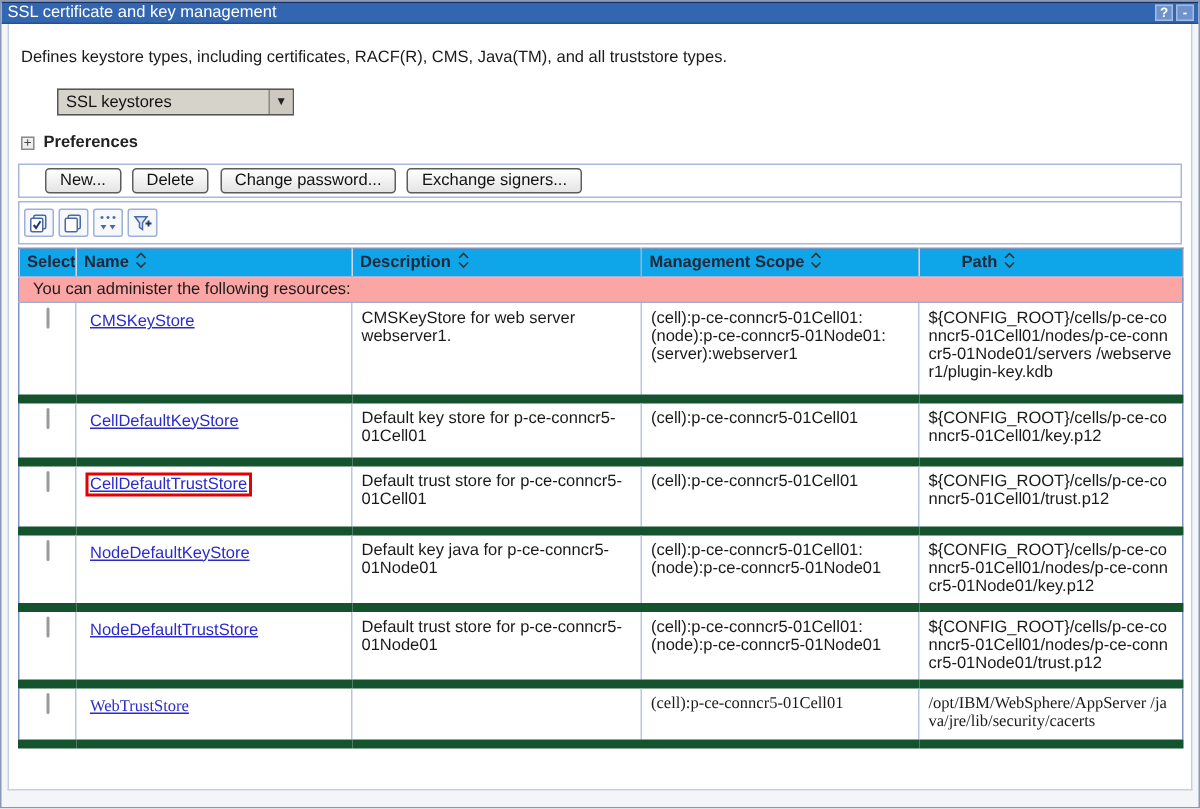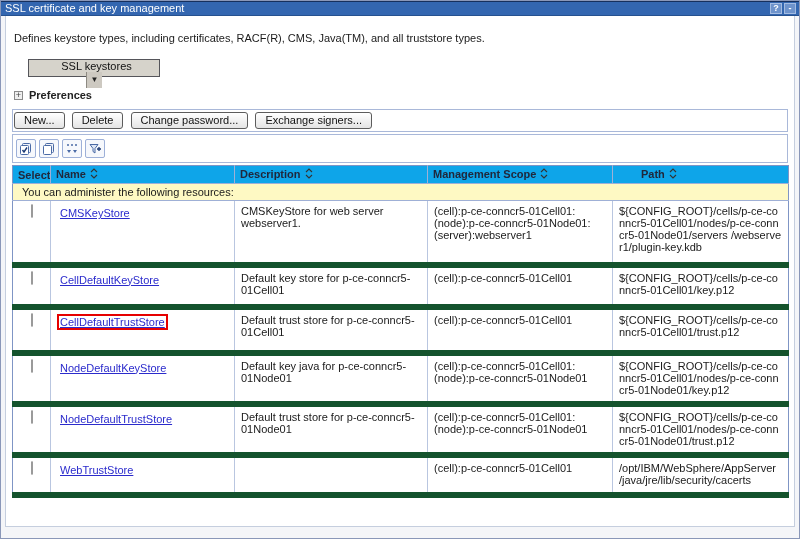--- a/index.html
+++ b/index.html
@@ -46,43 +46,43 @@
   .breadcrumb { margin:6px 2px 0 2px; font-size:12px; font-weight:bold; }
   .breadcrumb a { color:#2b2bcc; text-decoration:underline; cursor:pointer; }
   .crumb-sep { margin:0 3px; color:#111; }
   .crumb-current { color:#111; }
 
   .desc { margin:10px 2px 0 2px; font-size:11px; color:#1a1a1a; }
 
   .usages { margin:15px 2px 0 2px; }
   .usages-label { margin-bottom:3px; }
   .select {
-    margin-left:14px; width:132px; height:18px;
+    margin-left:24px; width:158px; height:18px;
     background:#d6d3cb; border:1px solid #55555a;
-    display:flex; align-items:center; cursor:default;flex-direction:column;
+    display:flex; align-items:center; cursor:default;
   }
   .select-value { flex:1; padding-left:5px; color:#111; }
   .select-arrow {
     width:16px; height:16px; border-left:1px solid #8d8a82;
     background:#cdc9c1; color:#222; font-size:8px; line-height:16px; text-align:center;
   }
 
   .prefs { margin:12px 2px 0 2px; display:flex; align-items:center; }
   .expander {
     width:9px; height:9px; margin-right:6px;
     border:1px solid #8a8a8a; background:#efefef;
     color:#444; font-size:9px; line-height:7px; text-align:center; cursor:pointer;
   }
   .prefs-label { font-weight:bold; color:#222; }
 
   
   .btnbar {
     margin-top:8px;
     border:1px solid #a9b8d9;
-    padding:2px 1px; background:#ffffff;
+    padding:2px 17px; background:#ffffff;
   }
   .btnbar button {
     font-family:"Liberation Sans", sans-serif; font-size:11px;
     margin-right:4px; padding:1px 9px 2px 9px;
     background:linear-gradient(#ffffff,#e4e4e4);
     border:1px solid #5c5c5c; border-radius:3px;
     color:#111; cursor:pointer;
   }
   .iconbar {
     margin-top:2px;
@@ -116,41 +116,41 @@
     border-right:1px solid #9fb0d6;
     border-bottom:1px solid #9fb0d6;
     text-align:left; font-weight:600; color:#20283c;
     padding:2px 5px; height:18px; font-size:11px;
     white-space:nowrap; overflow:hidden;
   }
   table.ks th:last-child { border-right:none;padding-left:28px; }
   .sort-glyph { display:inline-block; vertical-align:-1px; margin-left:4px; }
 
   tr.caption-row td {
-    background:#fef9c3;
+    background:#fca5a5;
     border-bottom:1px solid #9fb0d6;
     padding:2px 5px 2px 9px; height:17px; color:#1a1a1a;
   }
 
   tbody.rows td {
     background:#ffffff;
     border-right:1px solid #b9c6e0;
     border-bottom:6px solid #14532d;
     vertical-align:top;
     padding:4px 6px;
     font-size:11px; color:#1a1a1a;
     overflow:hidden;
   }
   tbody.rows td:last-child { border-right:none; }
   tbody.rows tr:nth-child(1) { height:64px; }
   tbody.rows tr:nth-child(2) { height:42px; }
   tbody.rows tr:nth-child(3) { height:46px; }
   tbody.rows tr:nth-child(4) { height:51px; }
   tbody.rows tr:nth-child(5) { height:51px; }
-  tbody.rows tr:nth-child(6) { height:40px; }
+  tbody.rows tr:nth-child(6) { height:40px;font-family:Liberation Serif, serif; }
 
   td.cell-select { text-align:center; }
   .checkbox {
     width:13px; height:13px; margin:2px auto 0 auto;
     border:1px solid #9a9a9a; border-radius:2px;
     background:#fbfbfb; box-shadow:inset 1px 1px 2px rgba(0,0,0,.12);
     cursor:pointer;
   }
   a.ks-link { color:#2b2bcc; text-decoration:underline; cursor:pointer; }
   .name-wrap { display:inline-block; padding:0 1px; border:2px solid transparent; }

